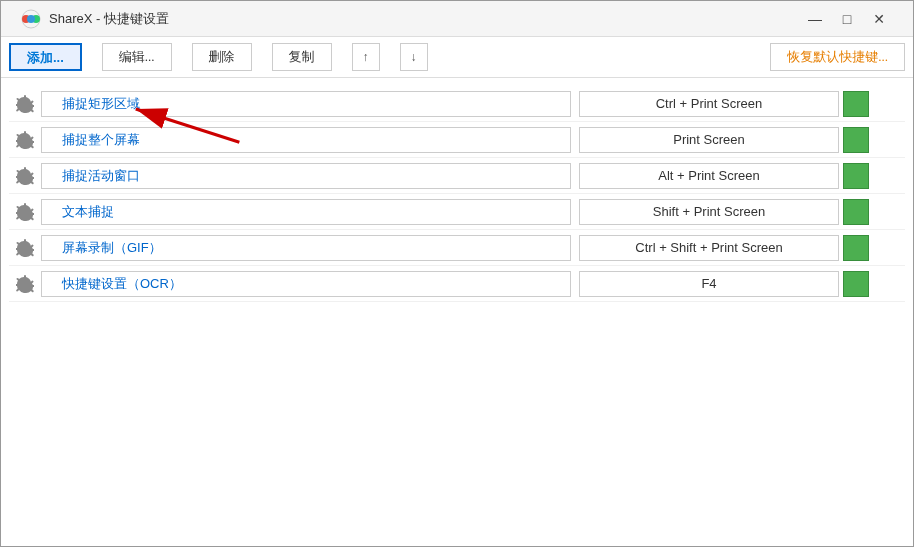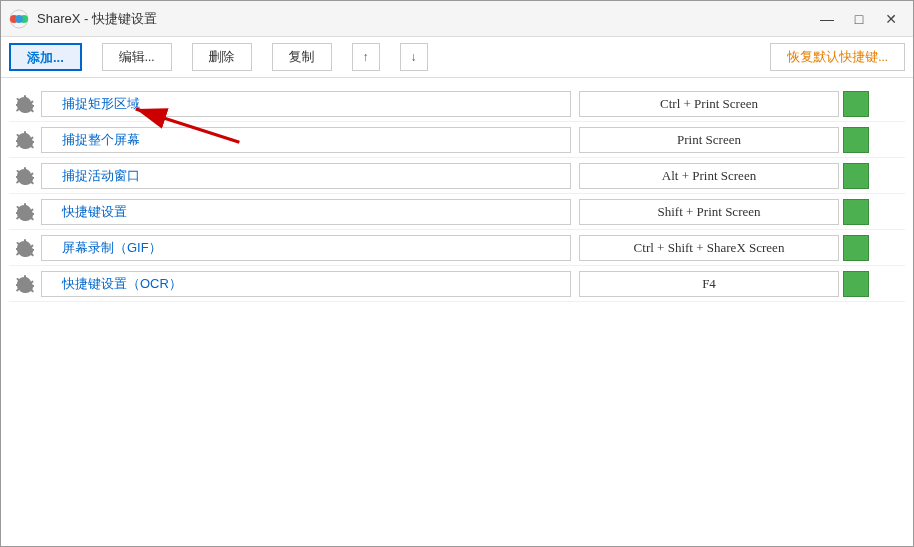--- a/index.html
+++ b/index.html
@@ -23,21 +23,21 @@
       flex-direction: column;
       box-shadow: 2px 2px 8px rgba(0,0,0,0.3);
     }
 
     .title-bar {
       background: #f5f5f5;
       border-bottom: 1px solid #ddd;
       height: 36px;
       display: flex;
       align-items: center;
-      padding: 0 8px;
+      padding: 0 20px;
       justify-content: space-between;
       flex-shrink: 0;
       gap: 8px;
     }
 
     .title-bar-left {
       display: flex;
       align-items: center;
       gap: 8px;
     }
@@ -171,21 +171,21 @@
     }
 
     .row-shortcut {
       width: 260px;
       height: 26px;
       border: 1px solid #ccc;
       display: flex;
       align-items: center;
       justify-content: center;
       font-size: 13px;
-      font-family: Liberation Serif, serif;
+      font-family: Liberation Sans, sans-serif;
       color: #333;
       margin-left: 8px;
       background: white;
     }
 
     .row-color {
       width: 26px;
       height: 26px;
       margin-left: 4px;
       background: #4caf50;
@@ -304,37 +304,37 @@
       </div>
 
       <div class="hotkey-row">
         <div class="row-icon">
           <svg class="gear-icon" viewBox="0 0 18 18" fill="#888">
             <path d="M9 6a3 3 0 100 6A3 3 0 009 6zm0 1a2 2 0 110 4A2 2 0 019 7z"></path>
             <path d="M9 0a1 1 0 00-1 1v1.07A7 7 0 003.1 4.1L2.17 3.17a1 1 0 00-1.41 1.41L1.9 5.51A7 7 0 001 9H0a1 1 0 000 2h1c.08.91.3 1.78.68 2.58L.59 14.66a1 1 0 101.41 1.41l1.09-1.09A7 7 0 008 17.93V18a1 1 0 002 0v-.07a7 7 0 004.93-2.01l1.09 1.09a1 1 0 001.41-1.41l-1.09-1.09c.38-.8.6-1.67.68-2.58H18a1 1 0 000-2h-1.07A7 7 0 0016 8.49L17.24 7.24a1 1 0 00-1.41-1.41L14.9 6.76A7 7 0 0010 2.07V1a1 1 0 00-1-1z"></path>
           </svg>
         </div>
         <div class="row-label">
-          <span class="row-label-text">快捷键设置</span>
+          <span class="row-label-text">文本捕捉</span>
         </div>
         <div class="row-shortcut">Shift + Print Screen</div>
         <div class="row-color" style="background:#4caf50;"></div>
       </div>
 
       <div class="hotkey-row">
         <div class="row-icon">
           <svg class="gear-icon" viewBox="0 0 18 18" fill="#888">
             <path d="M9 6a3 3 0 100 6A3 3 0 009 6zm0 1a2 2 0 110 4A2 2 0 019 7z"></path>
             <path d="M9 0a1 1 0 00-1 1v1.07A7 7 0 003.1 4.1L2.17 3.17a1 1 0 00-1.41 1.41L1.9 5.51A7 7 0 001 9H0a1 1 0 000 2h1c.08.91.3 1.78.68 2.58L.59 14.66a1 1 0 101.41 1.41l1.09-1.09A7 7 0 008 17.93V18a1 1 0 002 0v-.07a7 7 0 004.93-2.01l1.09 1.09a1 1 0 001.41-1.41l-1.09-1.09c.38-.8.6-1.67.68-2.58H18a1 1 0 000-2h-1.07A7 7 0 0016 8.49L17.24 7.24a1 1 0 00-1.41-1.41L14.9 6.76A7 7 0 0010 2.07V1a1 1 0 00-1-1z"></path>
           </svg>
         </div>
         <div class="row-label">
           <span class="row-label-text">屏幕录制（GIF）</span>
         </div>
-        <div class="row-shortcut">Ctrl + Shift + ShareX Screen</div>
+        <div class="row-shortcut">Ctrl + Shift + Print Screen</div>
         <div class="row-color" style="background:#4caf50;"></div>
       </div>
 
       <div class="hotkey-row">
         <div class="row-icon">
           <svg class="gear-icon" viewBox="0 0 18 18" fill="#888">
             <path d="M9 6a3 3 0 100 6A3 3 0 009 6zm0 1a2 2 0 110 4A2 2 0 019 7z"></path>
             <path d="M9 0a1 1 0 00-1 1v1.07A7 7 0 003.1 4.1L2.17 3.17a1 1 0 00-1.41 1.41L1.9 5.51A7 7 0 001 9H0a1 1 0 000 2h1c.08.91.3 1.78.68 2.58L.59 14.66a1 1 0 101.41 1.41l1.09-1.09A7 7 0 008 17.93V18a1 1 0 002 0v-.07a7 7 0 004.93-2.01l1.09 1.09a1 1 0 001.41-1.41l-1.09-1.09c.38-.8.6-1.67.68-2.58H18a1 1 0 000-2h-1.07A7 7 0 0016 8.49L17.24 7.24a1 1 0 00-1.41-1.41L14.9 6.76A7 7 0 0010 2.07V1a1 1 0 00-1-1z"></path>
           </svg>
         </div>

